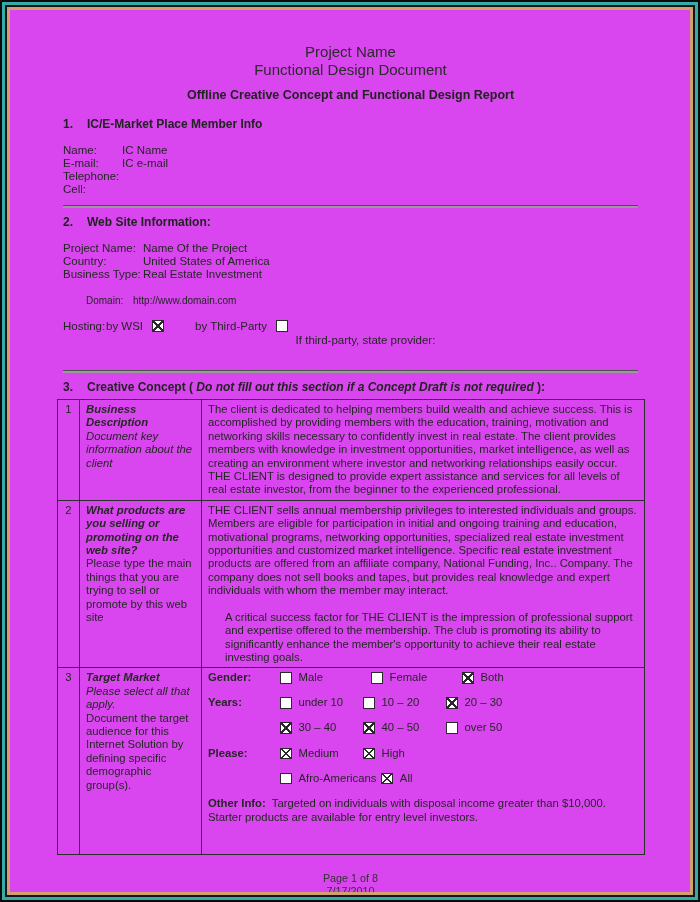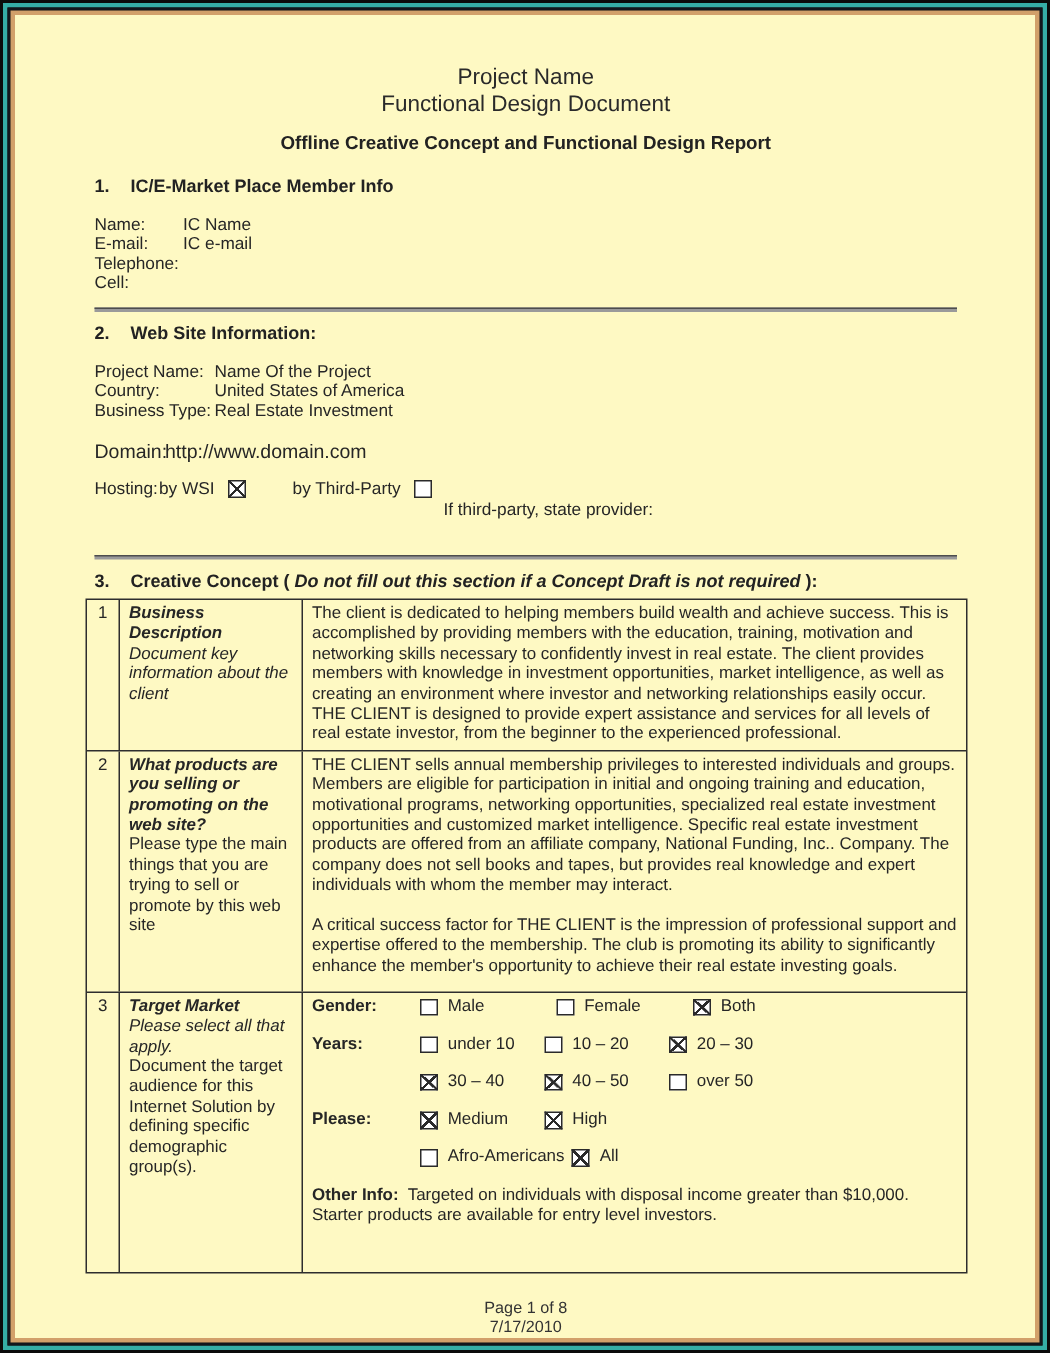--- a/index.html
+++ b/index.html
@@ -2,36 +2,36 @@
 <html><head>
 <meta charset="utf-8">
 <style>
   html,body{margin:0;padding:0;background:#090909;}
   *{box-sizing:border-box;}
   body{width:700px;height:902px;font-family:"Liberation Sans","DejaVu Sans",sans-serif;color:#262626;}
   .frame-black{width:700px;height:902px;border:2px solid #0b0b0b;}
   .frame-teal{width:100%;height:100%;border:3px solid #35ada6;}
   .frame-dark{width:100%;height:100%;border:2px solid #12161c;}
   .frame-tan{width:100%;height:100%;border:3px solid #d2a06a;}
-  .page{width:100%;height:100%;background:#fef9c3;padding:33px 52px 0 53px;overflow:hidden;position:relative;}
+  .page{width:100%;height:100%;background:#d946ef;padding:33px 52px 0 53px;overflow:hidden;position:relative;}
 
   .titleblock{text-align:center;font-size:15px;line-height:18px;color:#2a2a2a;}
   .subtitle{text-align:center;font-size:12.5px;font-weight:bold;margin-top:9px;color:#222;}
 
   .sec-heading{display:flex;margin-top:15px;font-size:12px;font-weight:bold;color:#222;}
   .sec-heading .num{width:24px;flex:none;}
   .sec-heading .ital{font-style:italic;}
 
   .fields{margin-top:13px;font-size:11.5px;line-height:13px;}
   .frow{display:flex;}
   .frow .flabel{flex:none;}
   .s1 .flabel{width:59px;}
   .s2 .flabel{width:80px;}
 
-  .domain-row{display:flex;font-size:13px;line-height:13px;margin-top:13px;}
+  .domain-row{display:flex;font-size:10px;line-height:13px;margin-top:13px;margin-left:23px;}
   .domain-row .flabel{width:47px;flex:none;}
 
   .hosting-row{display:flex;align-items:flex-start;font-size:11.5px;line-height:14px;margin-top:12px;height:14px;}
   .hosting-row .flabel{width:43px;flex:none;}
   .host-opt{display:inline-flex;align-items:center;}
   .host-opt .cb{margin-left:9px;}
   .host-gap2{width:31px;}
   .hosting-note{font-size:11.5px;line-height:13px;margin-left:30px;margin-top:1px;text-align:center;}
 
   .hrule{height:3px;background:#9a9a9a;border-top:1px solid #4d4d4d;margin-top:9px;width:575px;}
@@ -49,21 +49,21 @@
   .crow{display:grid;grid-template-columns:21px 122px 1fr;}
   .crow + .crow{border-top:1.3px solid #2e2e2e;}
   .cell{padding:3px 6px;font-size:11.3px;line-height:13.4px;}
   .cell.cnum{text-align:center;padding:3px 1px;}
   .cell.cl{border-left:1.3px solid #2e2e2e;}
   .cell .lb{font-weight:bold;font-style:italic;}
   .cell .li{font-style:italic;}
   .row1{min-height:97px;}
   .row2{min-height:161px;}
   .row3{min-height:187px;}
-  .para + .para{margin-top:13px;}
+  .para + .para{margin-top:13px;margin-left:17px;}
 
   .formlines{padding-top:3px;}
   .fline{display:flex;align-items:center;height:13px;margin-bottom:12.2px;}
   .fline .fl-label{font-weight:bold;min-width:72px;flex:none;}
   .opt{display:inline-flex;align-items:center;min-width:78px;margin-right:5px;}
   .opt .cb{margin-right:7px;width:11.5px;height:11.5px;}
   .opt.wide{min-width:86px;}
   .other-info{margin-top:1px;}
   .other-info .fl-label{font-weight:bold;}
   .oi-text{white-space:pre-wrap;}

